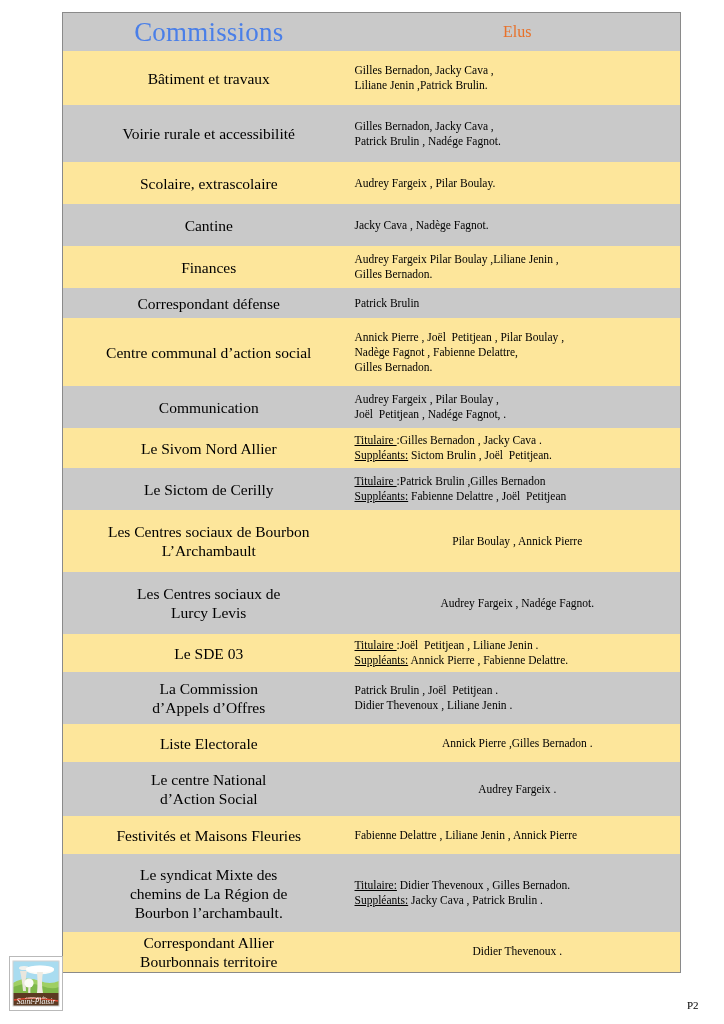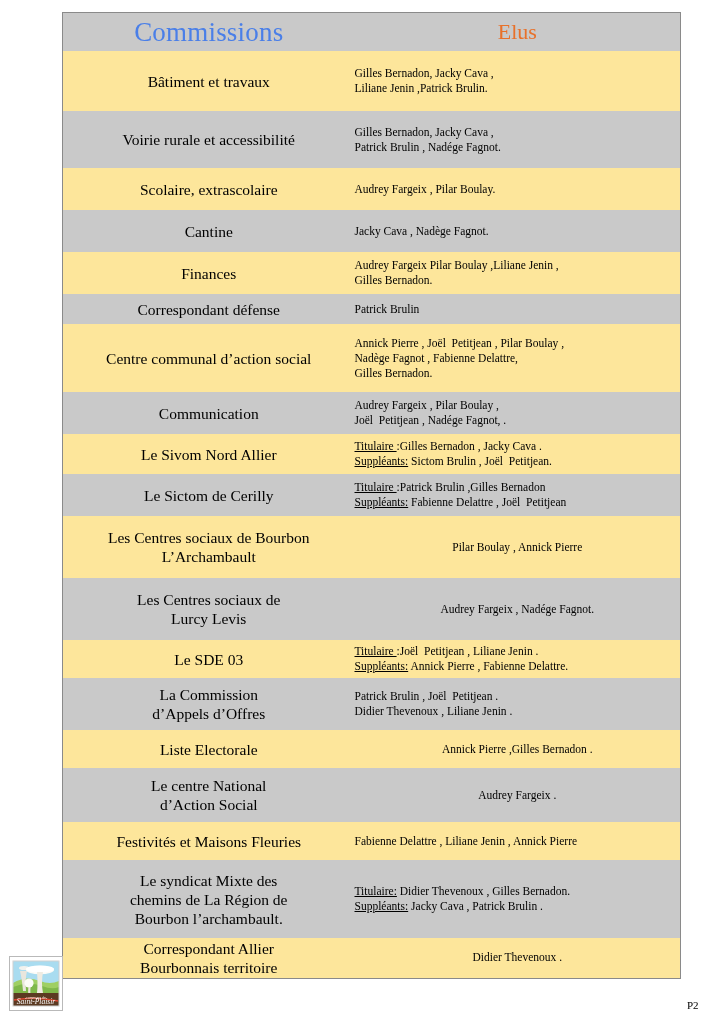--- a/index.html
+++ b/index.html
@@ -55,21 +55,21 @@
     font-weight: normal;
   }
   .hdr-commission {
     color: #4a7fe8;
     font-size: 27px;
     line-height: 26px;
     letter-spacing: 0.2px;
   }
   .hdr-elus {
     color: #e8712a;
-    font-size: 22px;
+    font-size: 16px;
     line-height: 26px;
     border-left: 3px solid #000000;
   }
 
   
   tr.r-yellow > td { background: #fde69b; }
   tr.r-gray   > td { background: #c9c9c9; }
 
   td.c-commission {
     text-align: center;
@@ -126,21 +126,21 @@
       <col class="col-commission">
       <col class="col-elus">
     </colgroup>
     <thead>
       <tr>
         <th class="hdr-cell hdr-commission">Commissions</th>
         <th class="hdr-cell hdr-elus">Elus</th>
       </tr>
     </thead>
     <tbody id="table-body">
-        <tr class="r-yellow" style="height: 60px;">
+        <tr class="r-yellow" style="height: 54px;">
           <td class="c-commission"><span>Bâtiment et travaux</span></td>
           <td class="c-elus">
             <span class="ln"><span>Gilles Bernadon, Jacky Cava ,</span></span>
             <span class="ln"><span>Liliane Jenin ,Patrick Brulin.</span></span>
           </td>
         </tr>
         <tr class="r-gray" style="height: 57px;">
           <td class="c-commission"><span>Voirie rurale  et accessibilité</span></td>
           <td class="c-elus">
             <span class="ln"><span>Gilles Bernadon, Jacky Cava ,</span></span>

